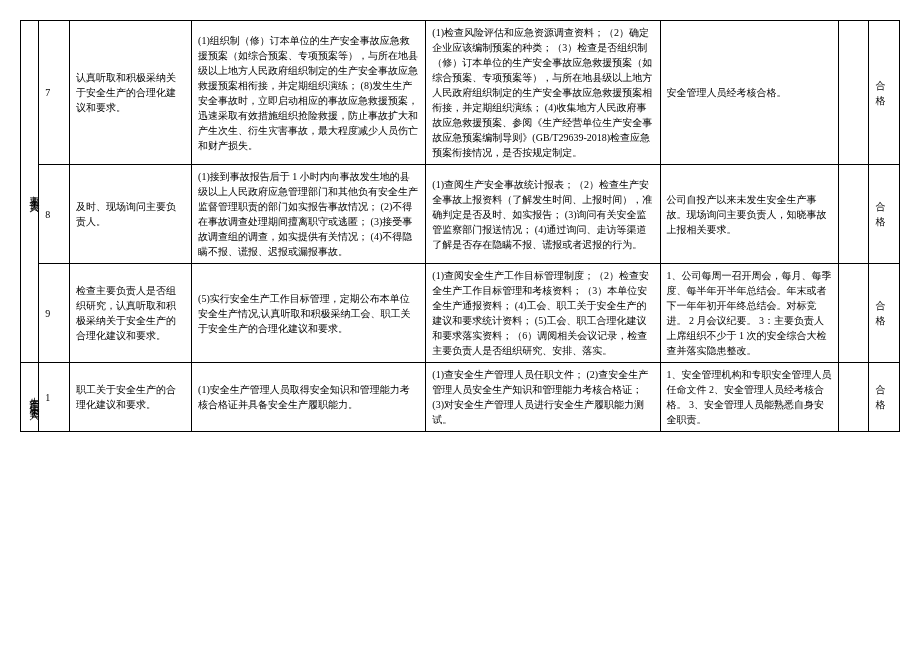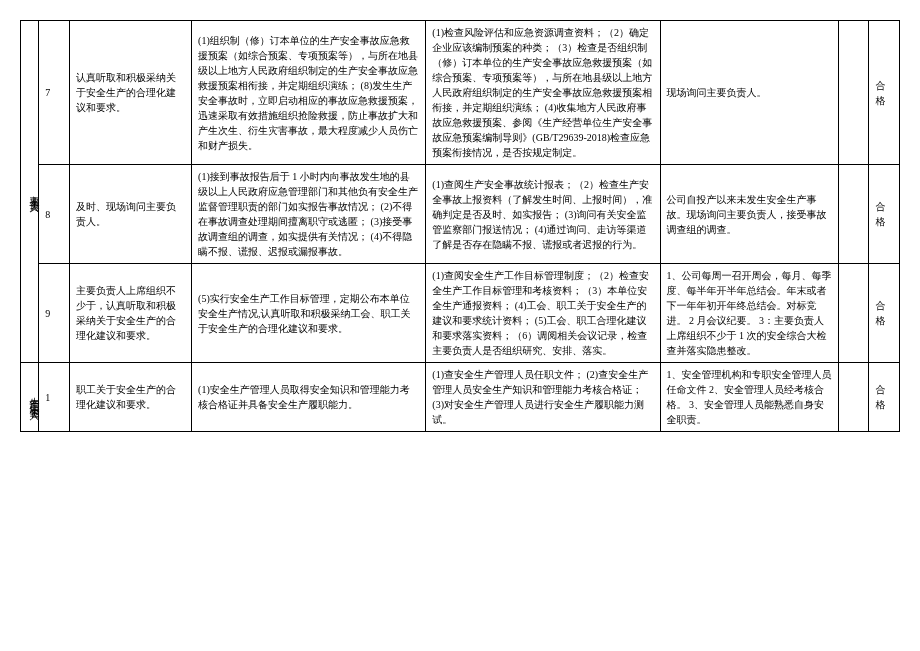--- a/index.html
+++ b/index.html
@@ -56,41 +56,41 @@
     <tr>
       <td rowspan="3">
         <div class="vertical">主要负责人</div>
       </td>
       <td>7</td>
       <td>认真听取和积极采纳关于安全生产的合理化建议和要求。</td>
       <td>(1)组织制（修）订本单位的生产安全事故应急救援预案（如综合预案、专项预案等），与所在地县级以上地方人民政府组织制定的生产安全事故应急救援预案相衔接，并定期组织演练；
 (8)发生生产安全事故时，立即启动相应的事故应急救援预案，迅速采取有效措施组织抢险救援，防止事故扩大和产生次生、衍生灾害事故，最大程度减少人员伤亡和财产损失。</td>
       <td>(1)检查风险评估和应急资源调查资料；（2）确定企业应该编制预案的种类；（3）检查是否组织制（修）订本单位的生产安全事故应急救援预案（如综合预案、专项预案等），与所在地县级以上地方人民政府组织制定的生产安全事故应急救援预案相衔接，并定期组织演练；
 (4)收集地方人民政府事故应急救援预案、参阅《生产经营单位生产安全事故应急预案编制导则》(GB/T29639-2018)检查应急预案衔接情况，是否按规定制定。</td>
-      <td>现场询问主要负责人。</td>
+      <td>安全管理人员经考核合格。</td>
       <td></td>
       <td>合格</td>
     </tr>
     <tr>
       <td>8</td>
       <td>及时、现场询问主要负责人。</td>
       <td>(1)接到事故报告后于 1 小时内向事故发生地的县级以上人民政府应急管理部门和其他负有安全生产监督管理职责的部门如实报告事故情况；
 (2)不得在事故调查处理期间擅离职守或逃匿；
 (3)接受事故调查组的调查，如实提供有关情况；
 (4)不得隐瞒不报、谎报、迟报或漏报事故。</td>
       <td>(1)查阅生产安全事故统计报表；（2）检查生产安全事故上报资料（了解发生时间、上报时间），准确判定是否及时、如实报告；
 (3)询问有关安全监管监察部门报送情况；
 (4)通过询问、走访等渠道了解是否存在隐瞒不报、谎报或者迟报的行为。</td>
-      <td>公司自投产以来未发生安全生产事故。现场询问主要负责人，接受事故调查组的调查。</td>
+      <td>公司自投产以来未发生安全生产事故。现场询问主要负责人，知晓事故上报相关要求。</td>
       <td></td>
       <td>合格</td>
     </tr>
     <tr>
       <td>9</td>
-      <td>主要负责人上席组织不少于，认真听取和积极采纳关于安全生产的合理化建议和要求。</td>
+      <td>检查主要负责人是否组织研究，认真听取和积极采纳关于安全生产的合理化建议和要求。</td>
       <td>(5)实行安全生产工作目标管理，定期公布本单位安全生产情况,认真听取和积极采纳工会、职工关于安全生产的合理化建议和要求。</td>
       <td>(1)查阅安全生产工作目标管理制度；（2）检查安全生产工作目标管理和考核资料；（3）本单位安全生产通报资料；
 (4)工会、职工关于安全生产的建议和要求统计资料；
 (5)工会、职工合理化建议和要求落实资料；（6）调阅相关会议记录，检查主要负责人是否组织研究、安排、落实。</td>
       <td>1、公司每周一召开周会，每月、每季度、每半年开半年总结会。年末或者下一年年初开年终总结会。对标竞进。
 2 月会议纪要。
 3：主要负责人上席组织不少于 1 次的安全综合大检查并落实隐患整改。</td>
       <td></td>
       <td>合格</td>
     </tr>

